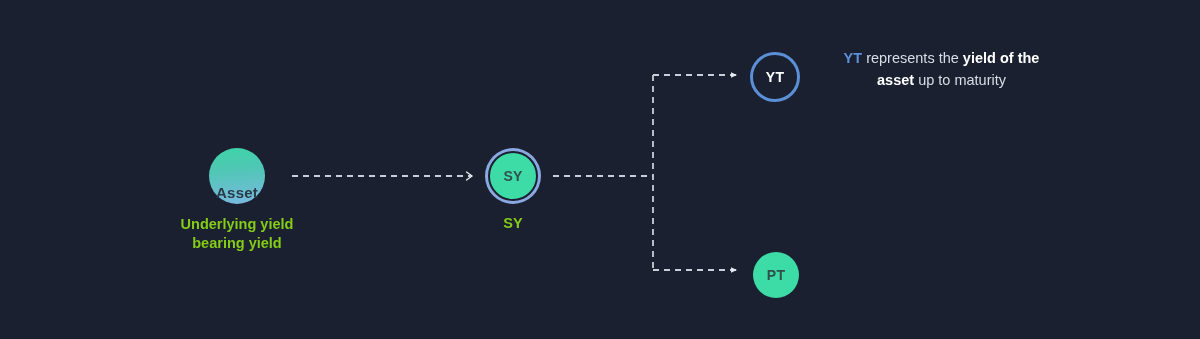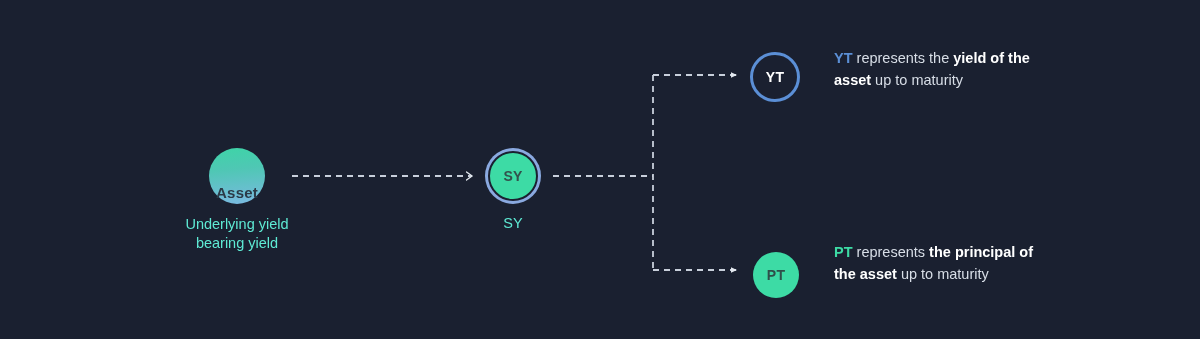--- a/index.html
+++ b/index.html
@@ -97,22 +97,22 @@
     background: #3ddba5;
   }
   #node-pt .node-label-text {
     color: #2f4f4a;
     font-size: 14px;
   }
 
   
   .caption {
     position: absolute;
-    color: #5eead4;
-    font-weight: normal;
+    color: #84cc16;
+    font-weight: bold;
     font-size: 14.5px;
     line-height: 1.33;
     text-align: center;
   }
   #caption-asset {
     left: 137px;
     top: 215px;
     width: 200px;
   }
   #caption-sy {
@@ -122,21 +122,21 @@
   }
 
   
   .description {
     position: absolute;
     width: 215px;
     color: #e9edf2;
     font-size: 14.5px;
     line-height: 1.52;
   }
-  #desc-yt { left: 834px; top: 47px; }
+  #desc-yt { left: 834px; top: 47px; text-align: center; }
   #desc-pt { left: 834px; top: 241px; }
 
   .description .token {
     font-weight: bold;
   }
   .token-yt { color: #5b8fd6; }
   .token-pt { color: #3ddba5; }
   .description .emph {
     font-weight: bold;
     color: #ffffff;
@@ -192,17 +192,14 @@
     <div>Underlying yield</div>
     <div>bearing yield</div>
   </div>
 
   <div class="caption" id="caption-sy">SY</div>
 
   <div class="description" id="desc-yt">
     <span class="token token-yt">YT</span><span class="plain"> represents the </span><span class="emph">yield of the asset</span><span class="plain"> up to maturity</span>
   </div>
 
-  <div class="description" id="desc-pt">
-    <span class="token token-pt">PT</span><span class="plain"> represents </span><span class="emph">the principal of the asset</span><span class="plain"> up to maturity</span>
-  </div>
 
 </div>
 
 </body></html>

